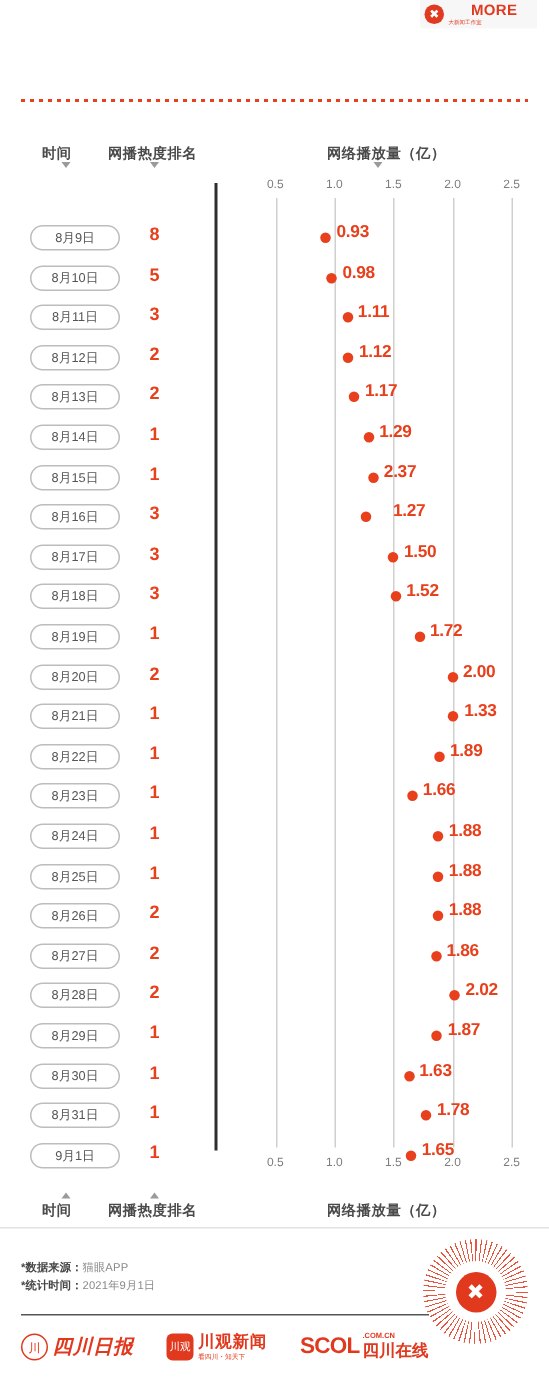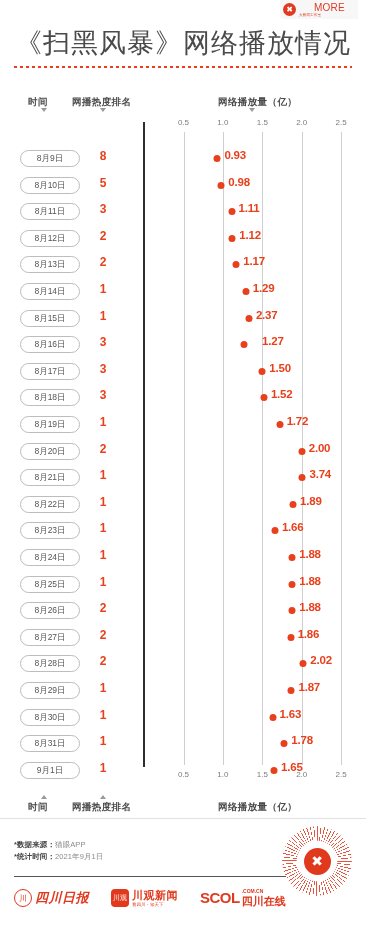--- a/index.html
+++ b/index.html
@@ -20,21 +20,21 @@
     padding: 1px 4px 1px 3px;
     border-bottom-left-radius: 3px;
   }
   .more-badge {
     width: 13px; height: 13px; border-radius: 50%;
     background: #e03a20; color: #fff;
     font-size: 8px; line-height: 13px; text-align: center;
     font-weight: bold; flex: 0 0 auto;
   }
   .more-text { display:flex; flex-direction: column; line-height: 1; }
-  .more-main { font-size: 10px; font-weight: normal; color: #e03a20; letter-spacing: .2px; padding-left: 15px; }
+  .more-main { font-size: 10px; font-weight: bold; color: #e03a20; letter-spacing: .2px; padding-left: 15px; }
   .more-sub  { font-size: 4px; color: #e03a20; letter-spacing: .1px; transform: scale(.9); transform-origin: left center; }
 
   
   .title {
     position: absolute; top: 25px; left: 0; width: 366px;
     text-align: center;
     font-size: 27px; color: #4a4a4a; letter-spacing: 1px;
     font-family: "Liberation Serif", "DejaVu Serif", serif;
     white-space: nowrap;
   }
@@ -163,21 +163,20 @@
 <div id="page">
 
   <div class="more-logo">
     <div class="more-badge">✖</div>
     <div class="more-text">
       <span class="more-main">MORE</span>
       <span class="more-sub">大新闻工作室</span>
     </div>
   </div>
 
-  <div class="title">《扫黑风暴》网络播放情况</div>
   <div class="title-rule"></div>
 
   <div class="col-head head-time" style="top:96px">时间</div>
   <div class="tri tri-down" style="left:41px; top:108px"></div>
 
   <div class="col-head head-rank" style="top:96px">网播热度排名</div>
   <div class="tri tri-down" style="left:100px; top:108px"></div>
 
   <div class="col-head head-views" style="top:96px">网络播放量（亿）</div>
   <div class="tri tri-down" style="left:249px; top:108px"></div>
@@ -275,21 +274,21 @@
       <div class="row" style="top: 438.6px;">
         <div class="date-pill">8月20日</div>
         <div class="rank">2</div>
         <div class="dot" style="left: 301.7px;"></div>
         <div class="val" style="left: 308.7px;">2.00</div>
       </div>
       <div class="row" style="top: 465.2px;">
         <div class="date-pill">8月21日</div>
         <div class="rank">1</div>
         <div class="dot" style="left: 302.488px;"></div>
-        <div class="val" style="left: 309.488px;">3.74</div>
+        <div class="val" style="left: 309.488px;">1.33</div>
       </div>
       <div class="row" style="top: 491.8px;">
         <div class="date-pill">8月22日</div>
         <div class="rank">1</div>
         <div class="dot" style="left: 293.032px;"></div>
         <div class="val" style="left: 300.032px;">1.89</div>
       </div>
       <div class="row" style="top: 518.4px;">
         <div class="date-pill">8月23日</div>
         <div class="rank">1</div>

